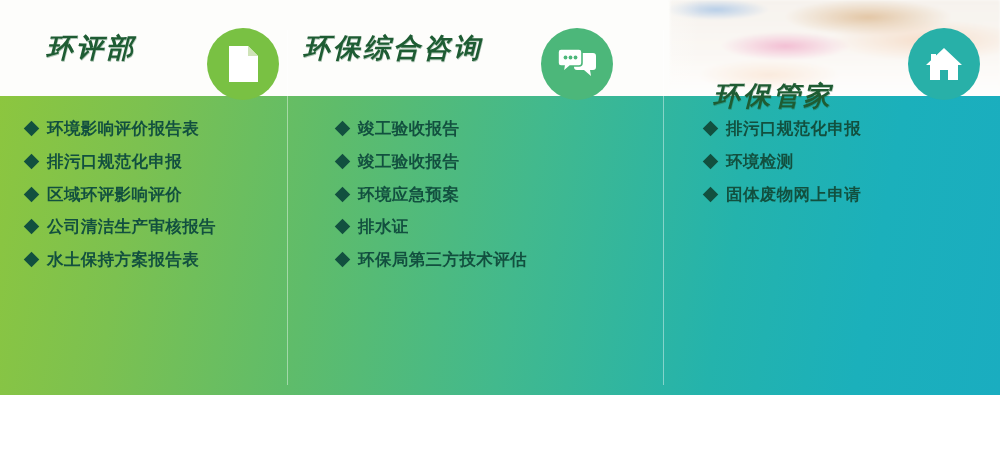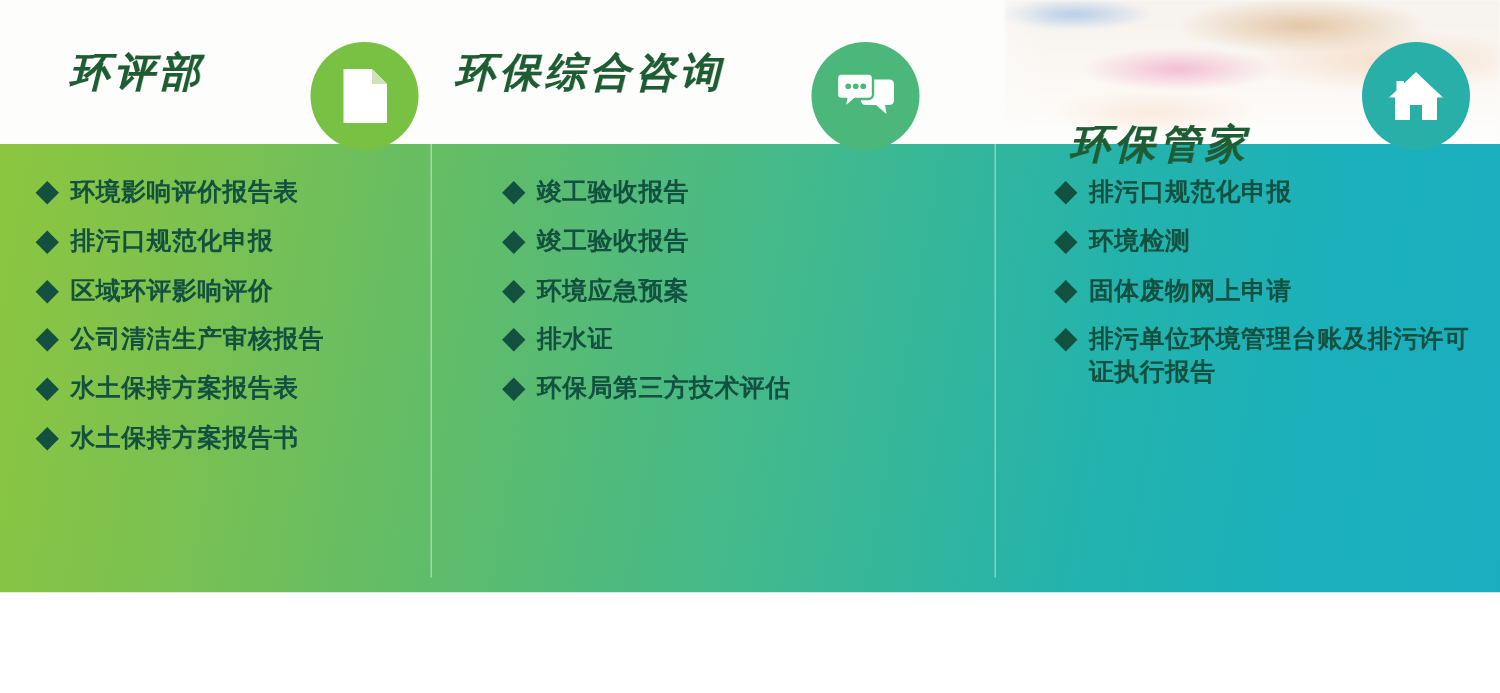--- a/index.html
+++ b/index.html
@@ -241,24 +241,20 @@
           <span class="bullet"></span>
           <span class="item-text">区域环评影响评价</span>
         </li>
         <li class="list-item">
           <span class="bullet"></span>
           <span class="item-text">公司清洁生产审核报告</span>
         </li>
         <li class="list-item">
           <span class="bullet"></span>
           <span class="item-text">水土保持方案报告表</span>
-        </li>
-        <li class="list-item">
-          <span class="bullet"></span>
-          <span class="item-text">水土保持方案报告书</span>
         </li>
       </ul>
     </div>
 
     <div class="column col2">
       <div class="col-title">环保综合咨询</div>
       <div class="icon-badge" style="background: rgb(76, 183, 122);">
         <span>
           <svg width="40" height="34" viewBox="0 0 40 34" aria-hidden="true">
             <path d="M20 6 h16 a3 3 0 0 1 3 3 v11 a3 3 0 0 1 -3 3 h-3 l1 6 l-7 -6 h-7 a3 3 0 0 1 -3 -3 v-11 a3 3 0 0 1 3 -3 z" fill="#ffffff"></path>
@@ -309,24 +305,20 @@
           <span class="item-text">排污口规范化申报</span>
         </li>
         <li class="list-item">
           <span class="bullet"></span>
           <span class="item-text">环境检测</span>
         </li>
         <li class="list-item">
           <span class="bullet"></span>
           <span class="item-text">固体废物网上申请</span>
         </li>
-        <li class="list-item">
-          <span class="bullet"></span>
-          <span class="item-text">排污单位环境管理台账及排污许可证执行报告</span>
-        </li>
       </ul>
     </div>
 
   </div>
 
   <div class="white-gap"></div>
 
   <div class="bottom-bar">
       <div class="bottom-seg" style="width: 180px; background: rgb(140, 198, 63);"></div>
       <div class="bottom-seg" style="width: 213px; background: rgb(92, 189, 112);"></div>

